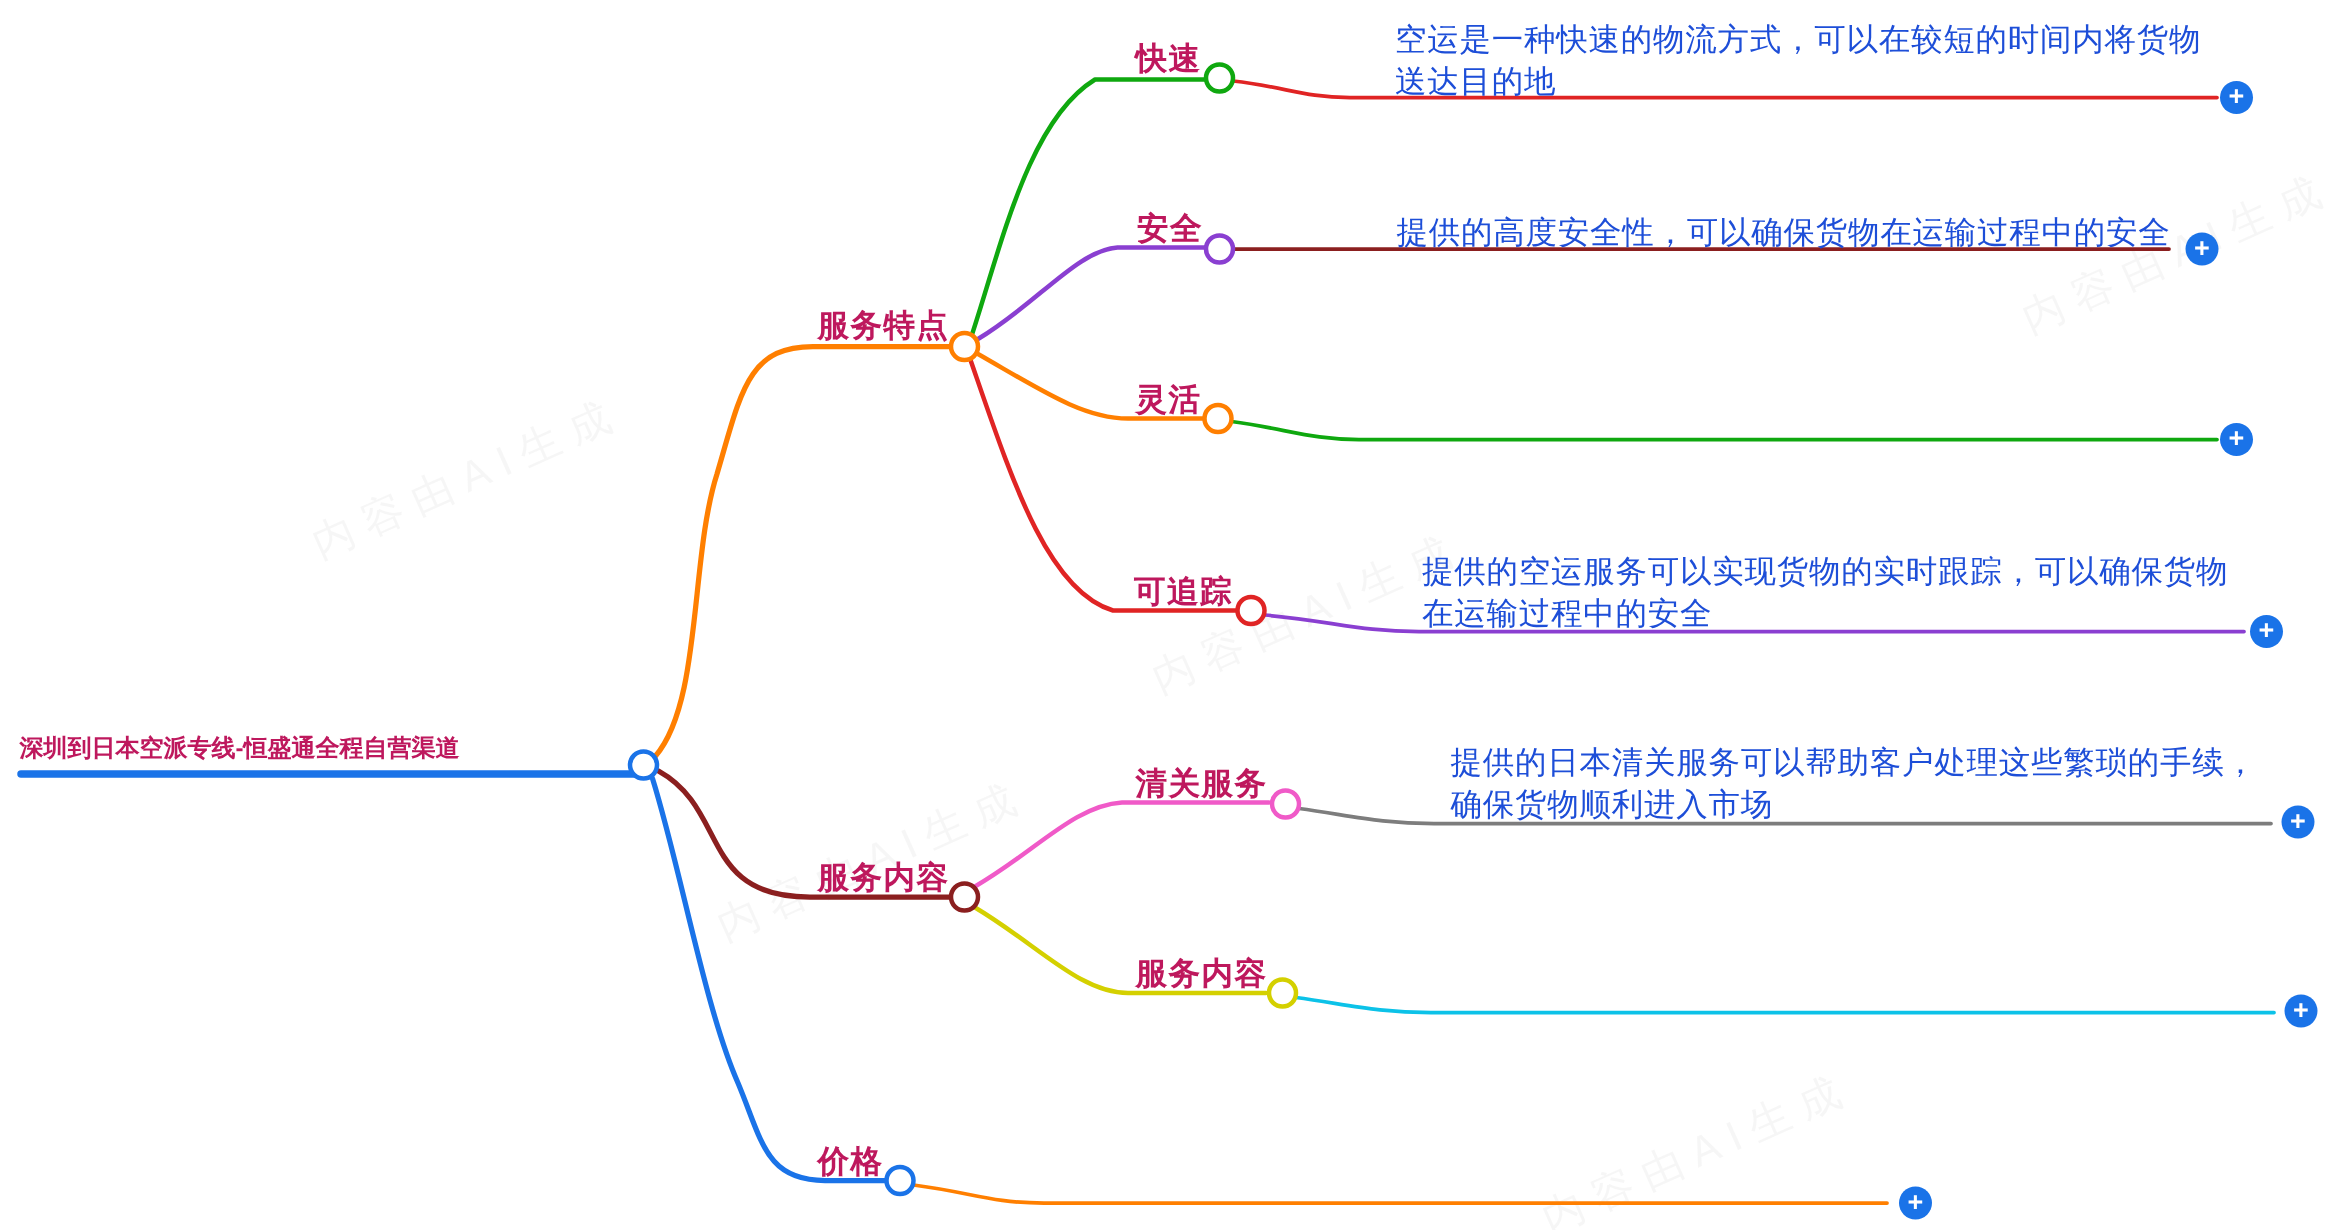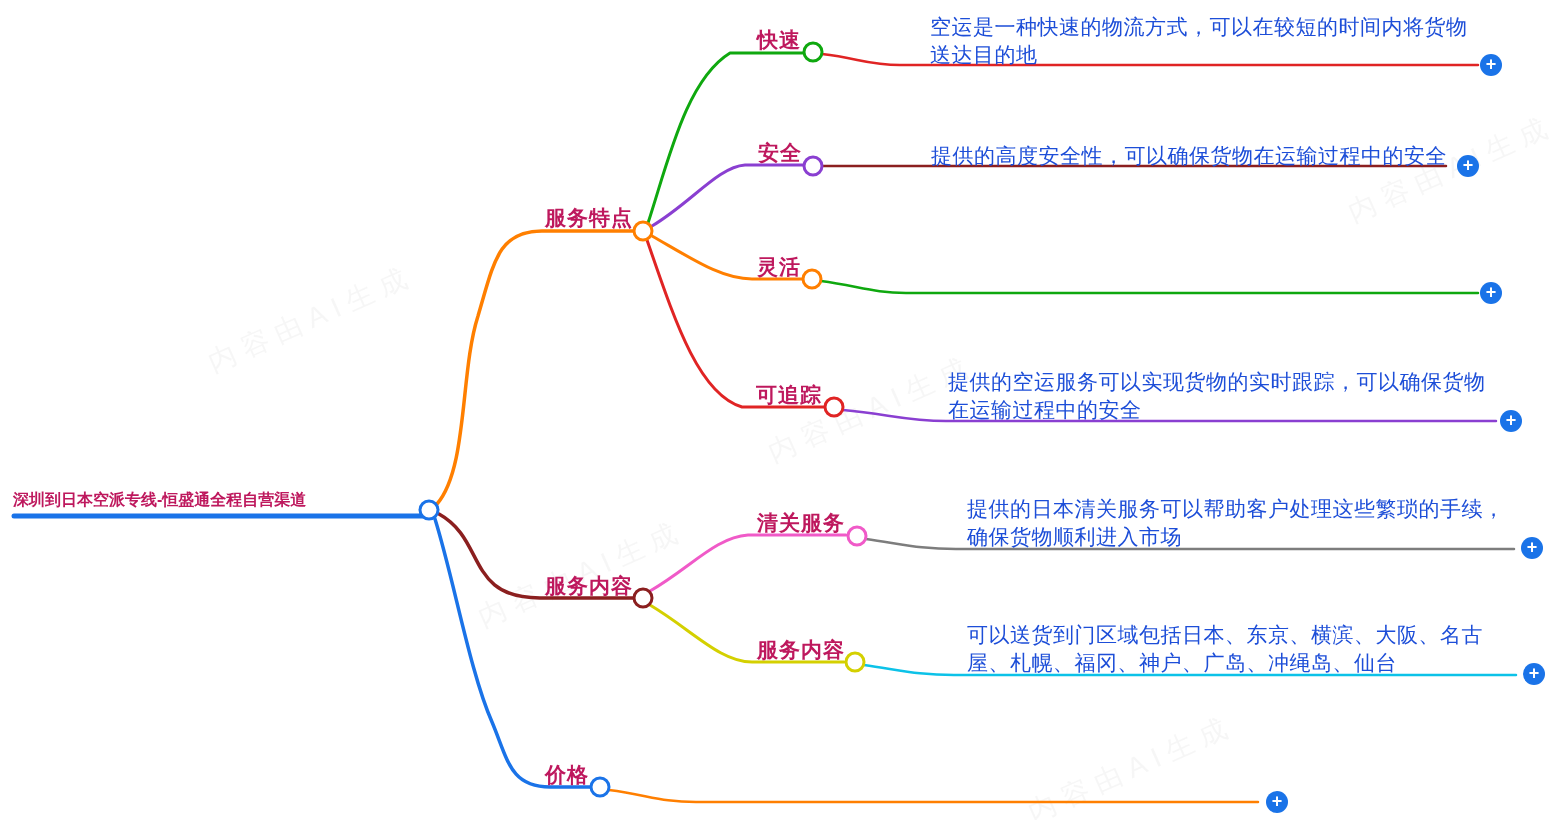--- a/index.html
+++ b/index.html
@@ -107,18 +107,17 @@
 
   <div class="node-label" style="left:756px;top:383px">可追踪</div>
   <div class="detail-text" style="left:948px;top:368px;width:538px">提供的空运服务可以实现货物的实时跟踪，可以确保货物在运输过程中的安全</div>
   <div class="plus-btn" style="left:1500px;top:410px">+</div>
 
   <div class="node-label" style="left:757px;top:511px">清关服务</div>
   <div class="detail-text" style="left:967px;top:495px;width:538px">提供的日本清关服务可以帮助客户处理这些繁琐的手续，确保货物顺利进入市场</div>
   <div class="plus-btn" style="left:1521px;top:537px">+</div>
 
   <div class="node-label" style="left:757px;top:638px">服务内容</div>
-  <div class="detail-text" style="left:967px;top:621px;width:545px">可以送货到门区域包括日本、东京、横滨、大阪、名古屋、札幌、福冈、神户、广岛、冲绳岛、仙台</div>
   <div class="plus-btn" style="left:1523px;top:663px">+</div>
 
   <div class="plus-btn" style="left:1266px;top:791px">+</div>
 
 </div>
 
 </body></html>

